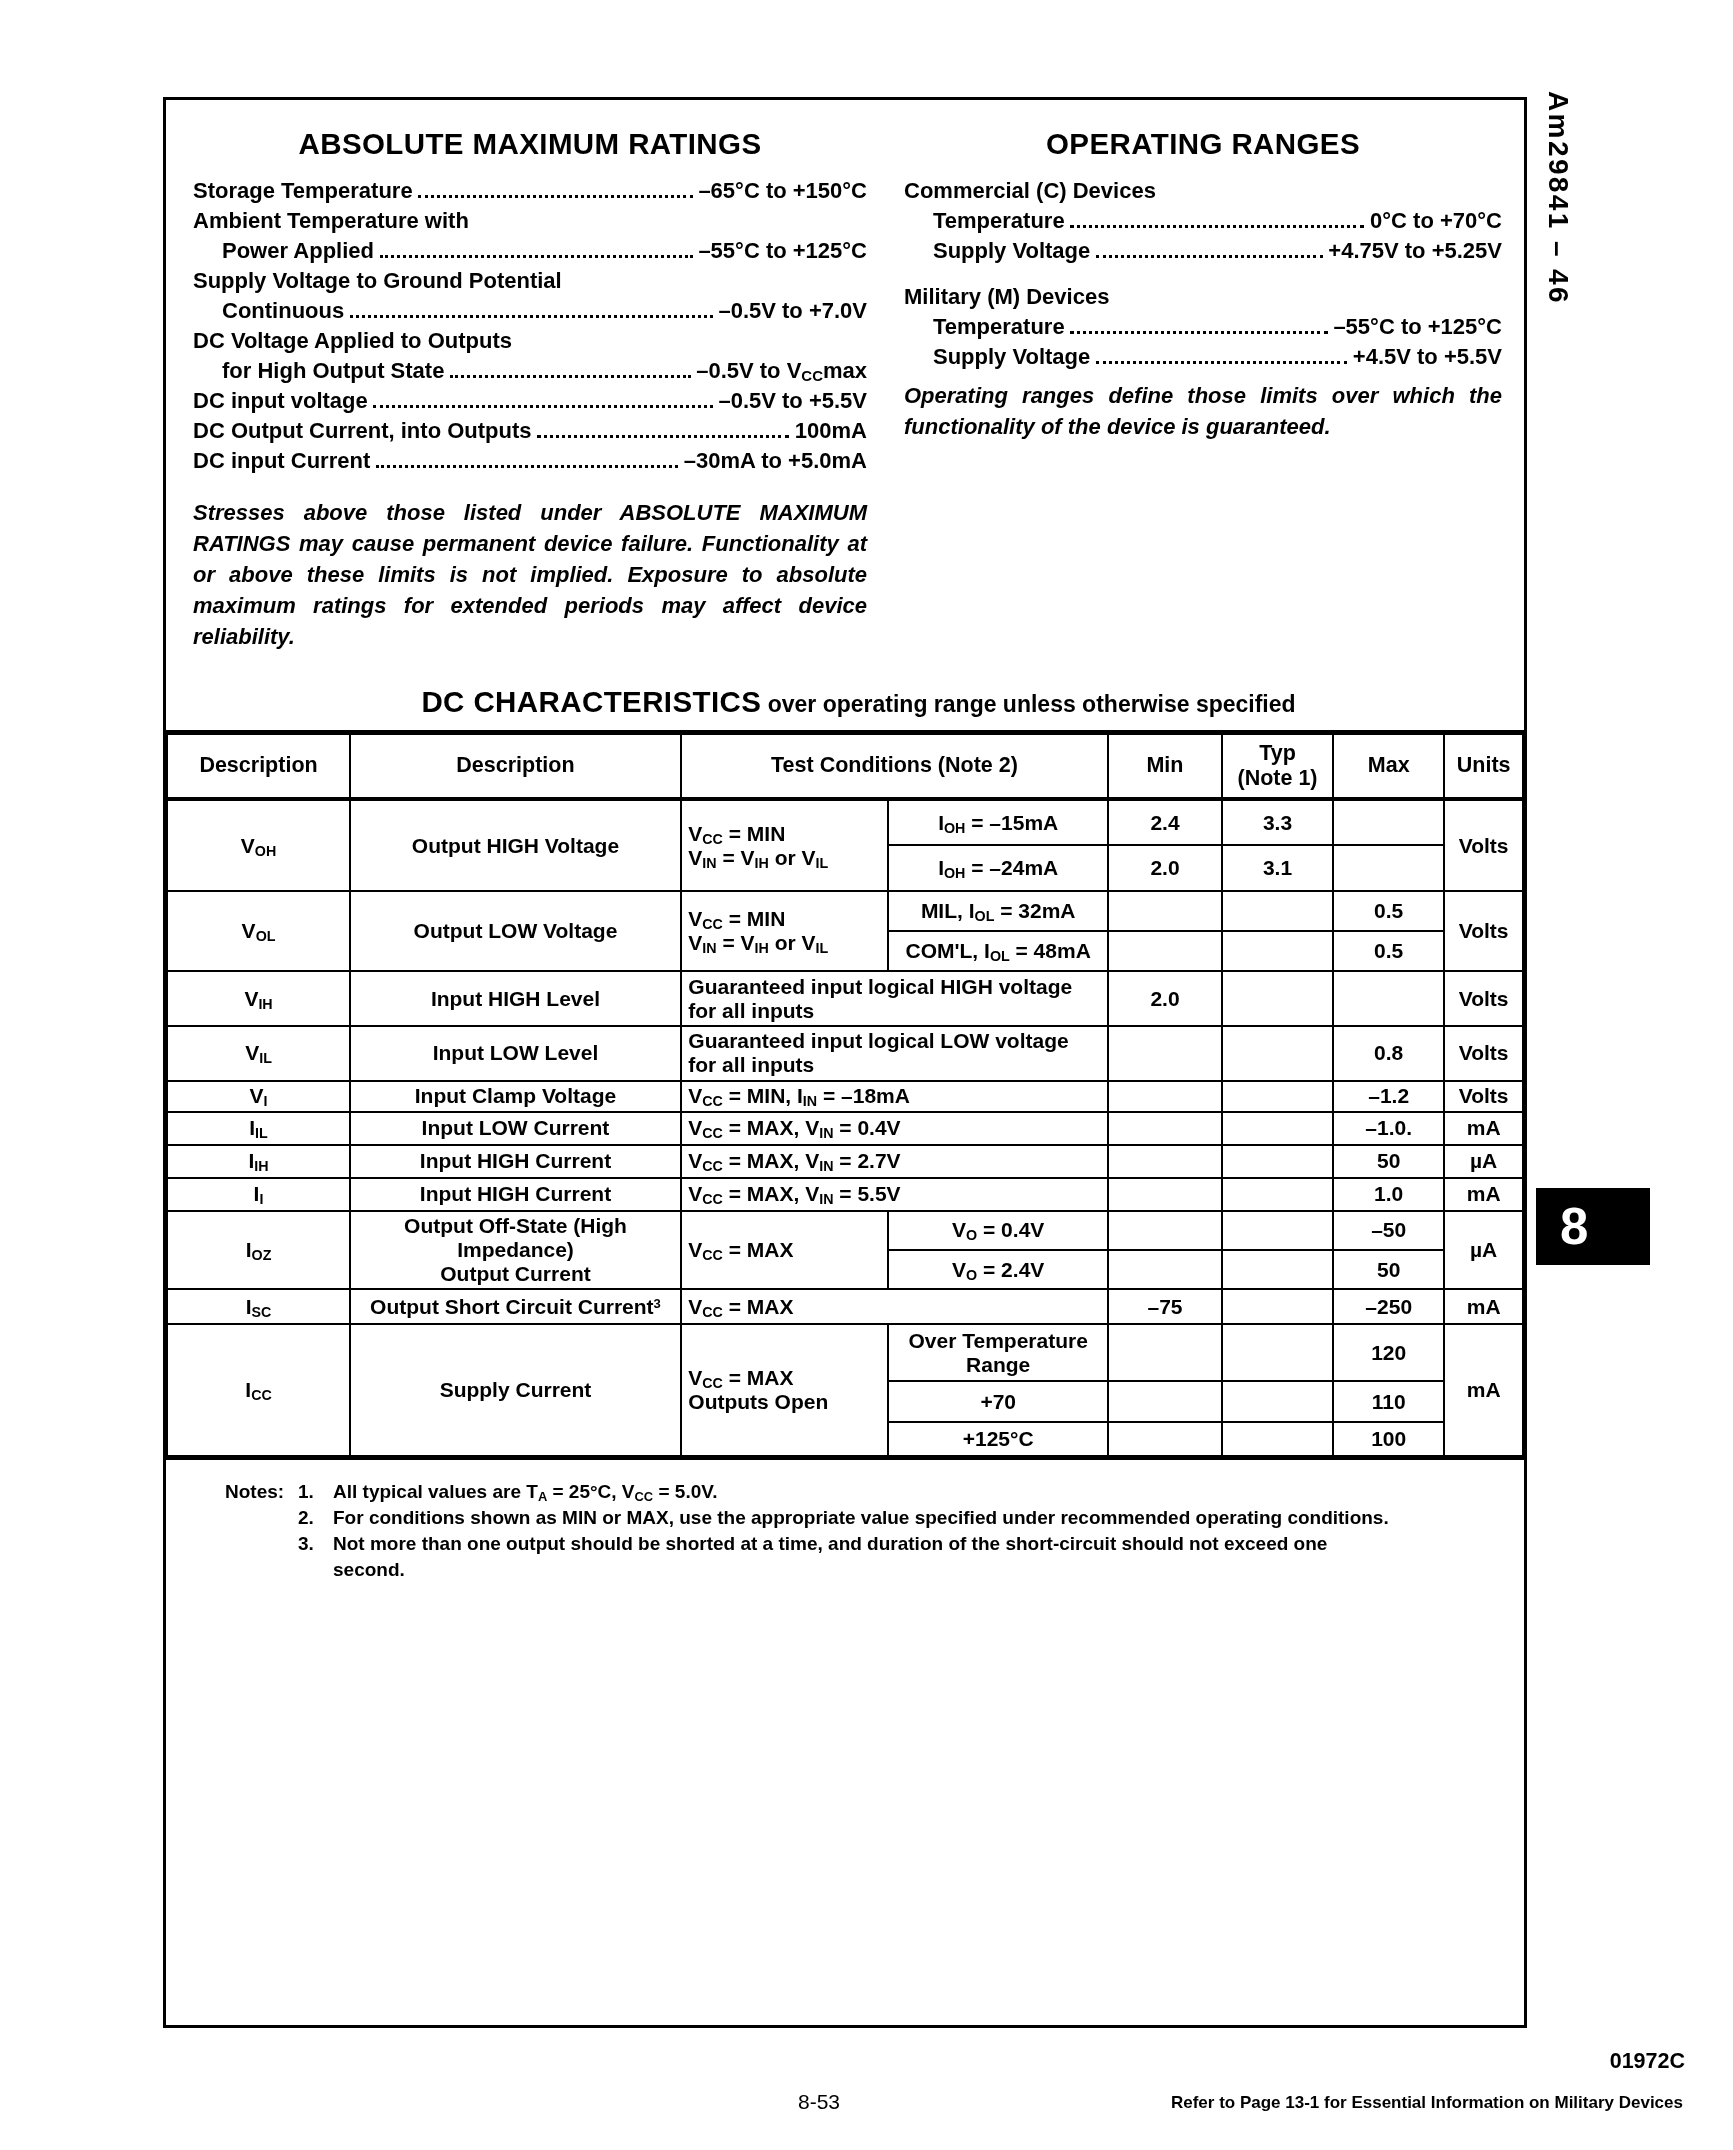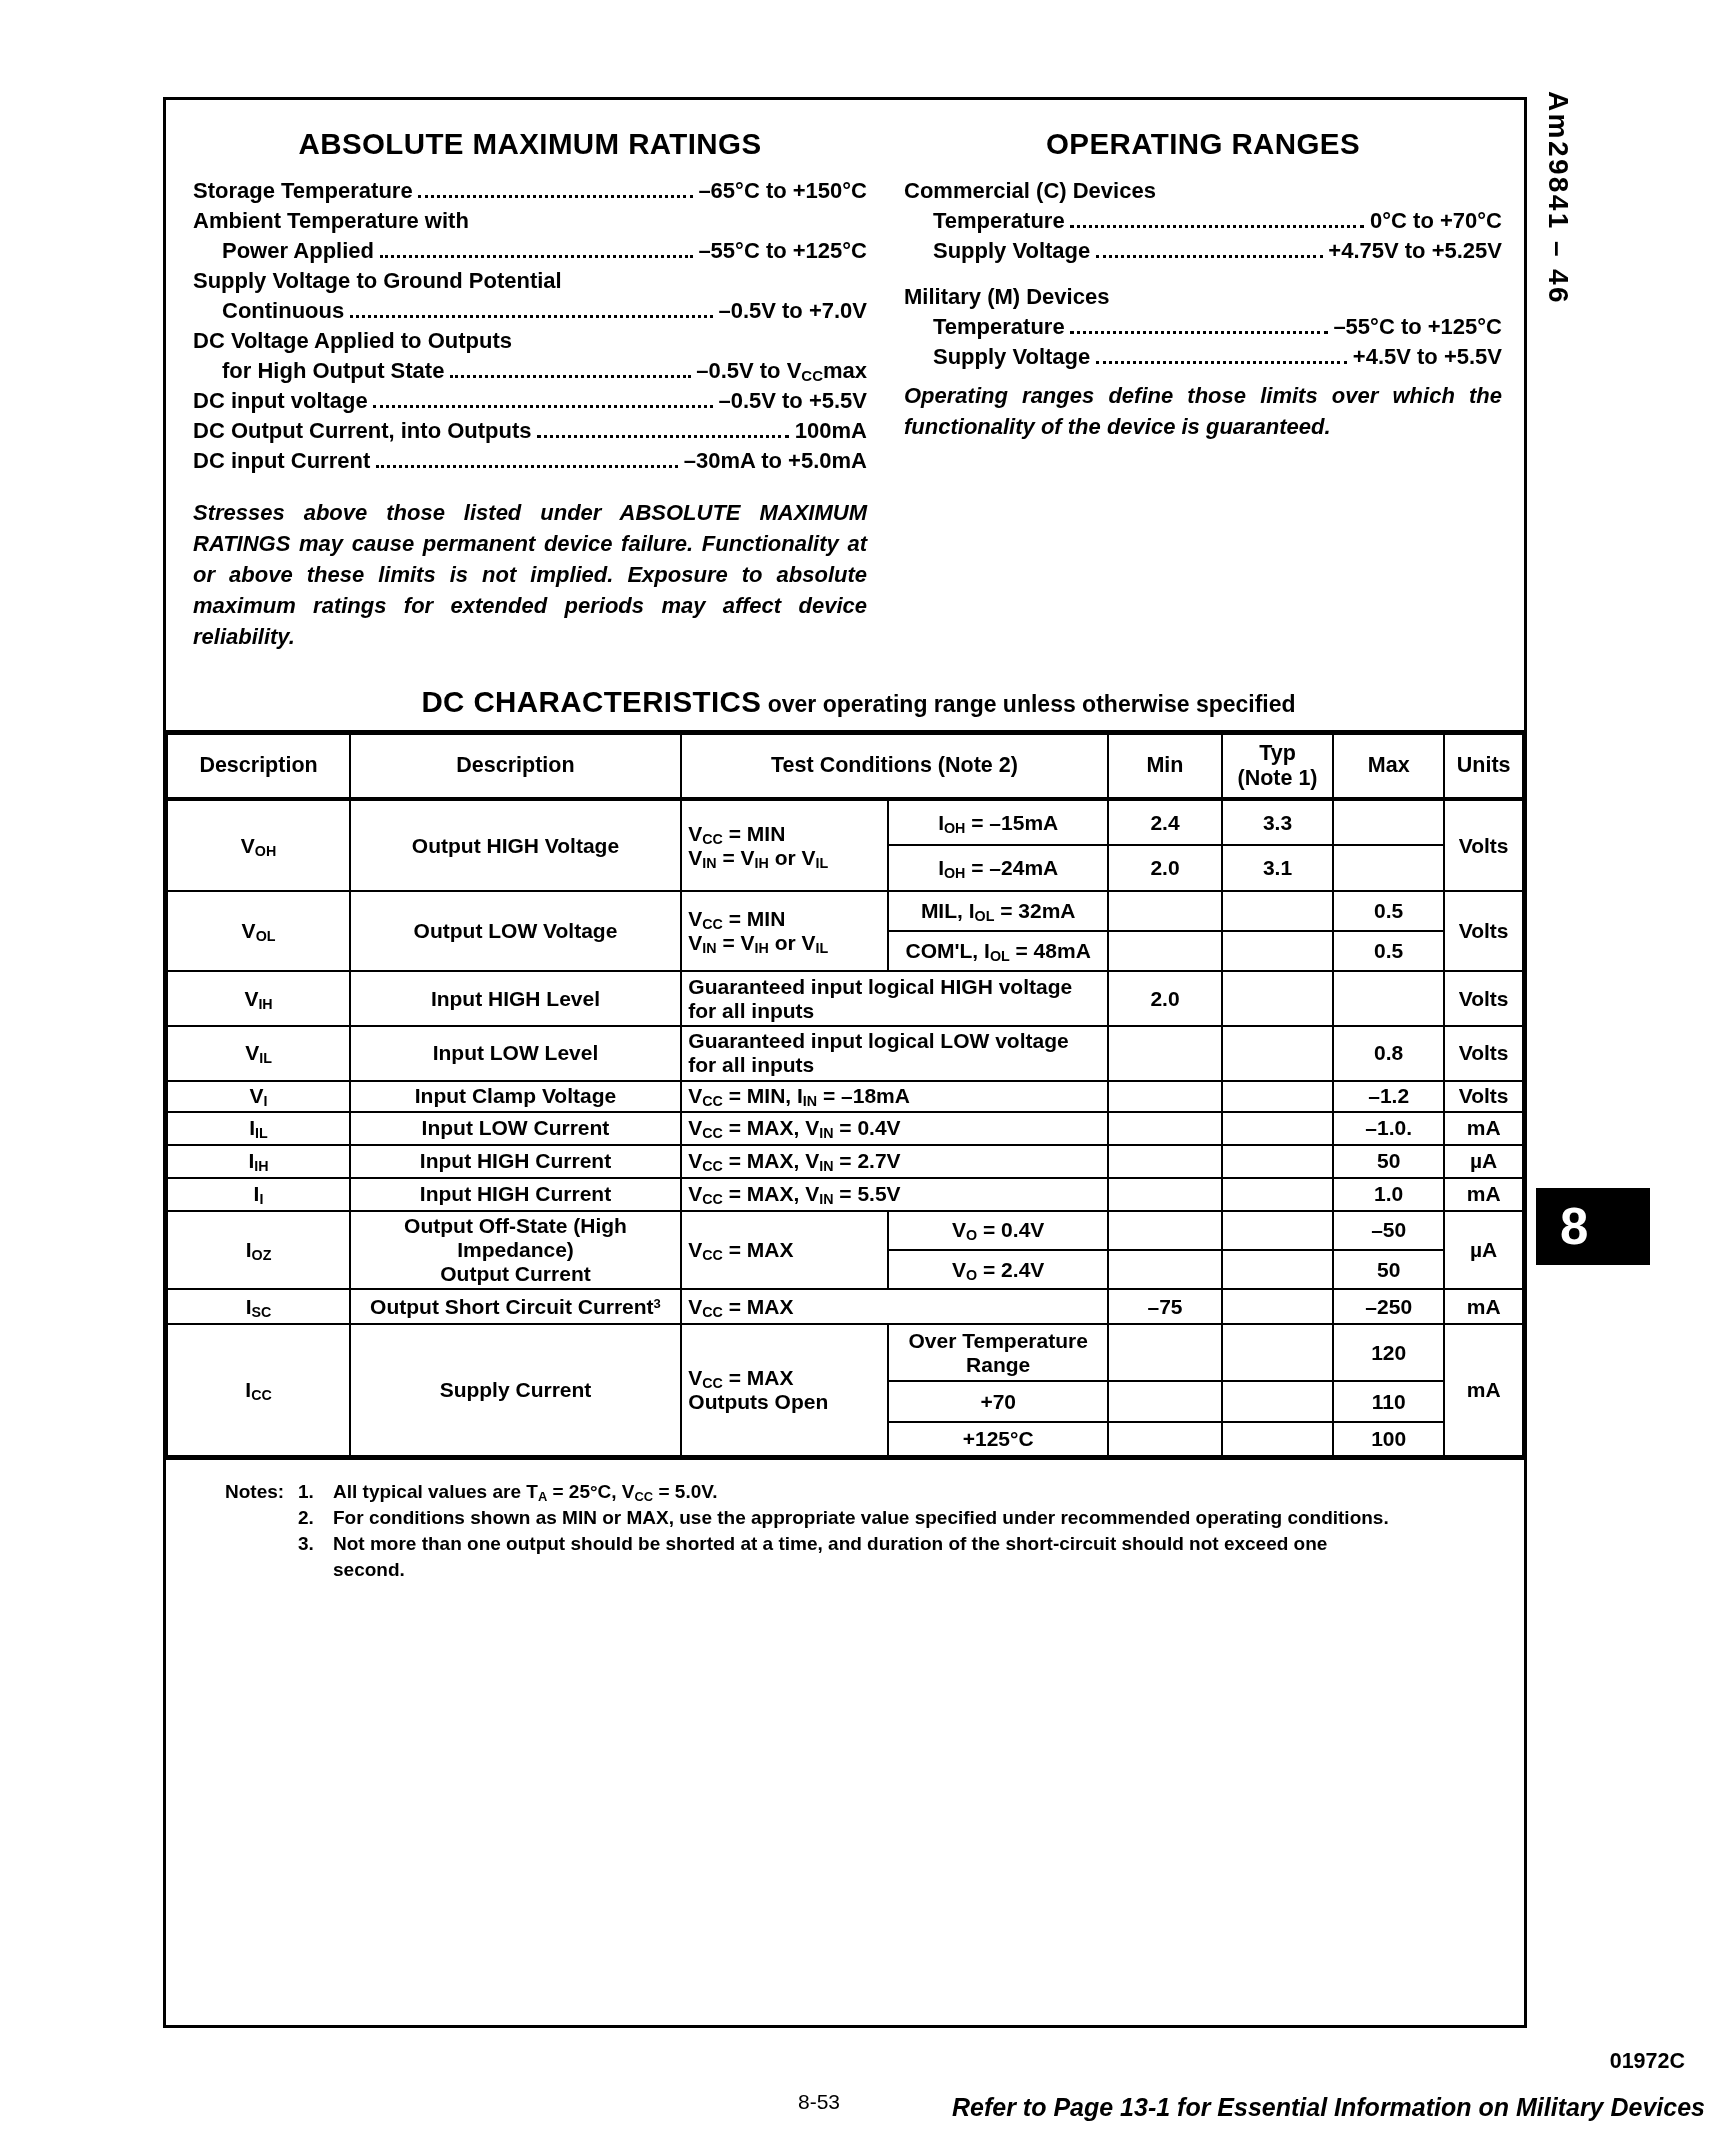--- a/index.html
+++ b/index.html
@@ -70,21 +70,21 @@
     writing-mode:vertical-rl; font-size:28px; font-weight:bold; letter-spacing:2.4px;
     white-space:nowrap;
   }
   .tab8 {
     position:absolute; left:1536px; top:1188px; width:114px; height:77px;
     background:#000; color:#fff; display:flex; align-items:center;
     font-size:51px; font-weight:bold; padding-left:24px;
   }
   .doc-code { position:absolute; top:2049px; right:48px; font-size:21.5px; font-weight:bold; }
   .page-num { position:absolute; top:2090px; left:798px; font-size:21px; font-weight:normal; }
-  .military-note { position:absolute; top:2093px; right:28px; font-size:25px; font-weight:bold;font-style:italic; }
+  .military-note { position:absolute; top:2093px; right:50px; font-size:17px; font-weight:bold; }
 </style>
 </head>
 <body>
 
 <div class="page-border">
 
   <div class="top-cols">
 
     <div class="col-left">
       <div class="section-title">ABSOLUTE MAXIMUM RATINGS</div>

